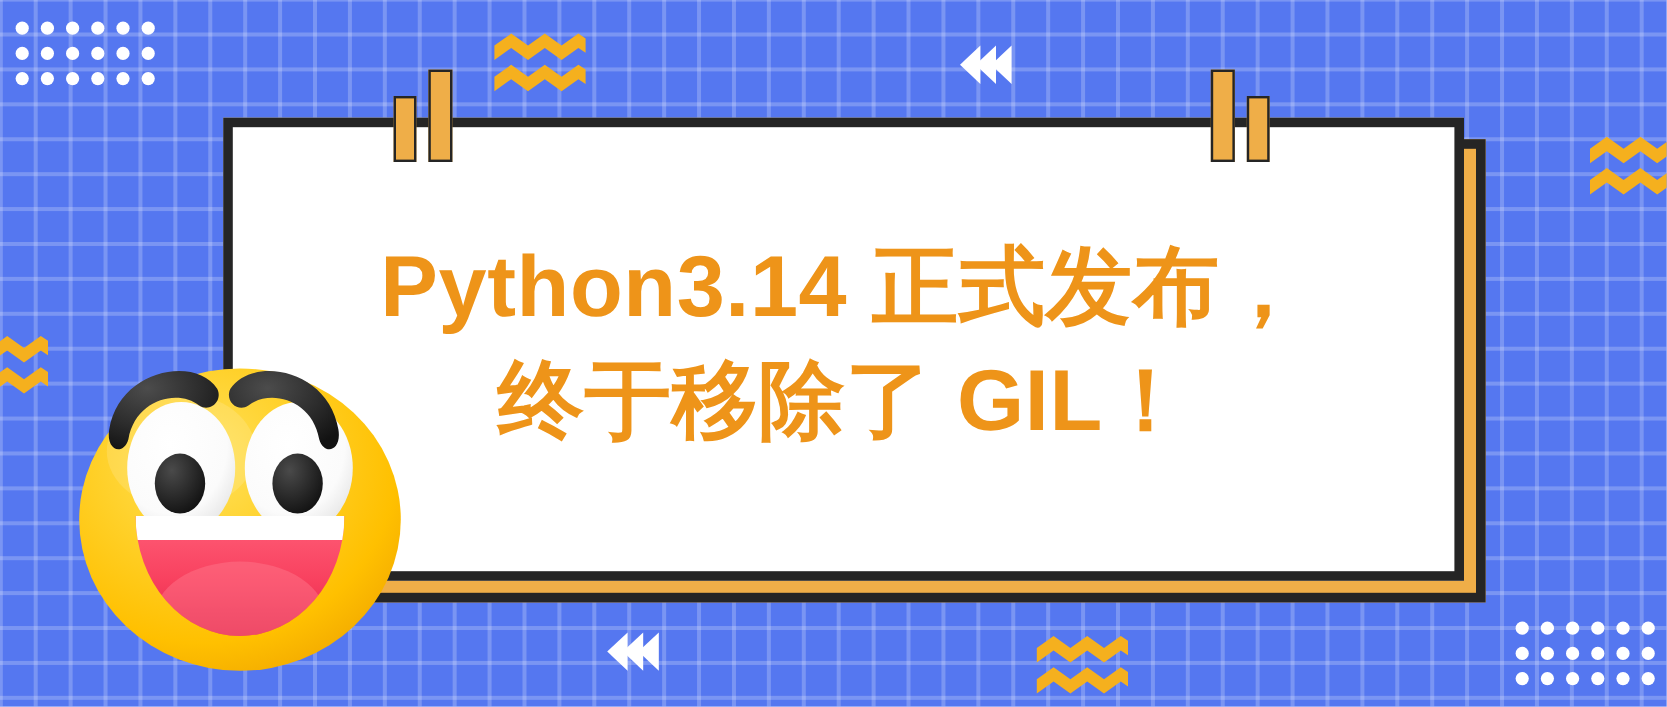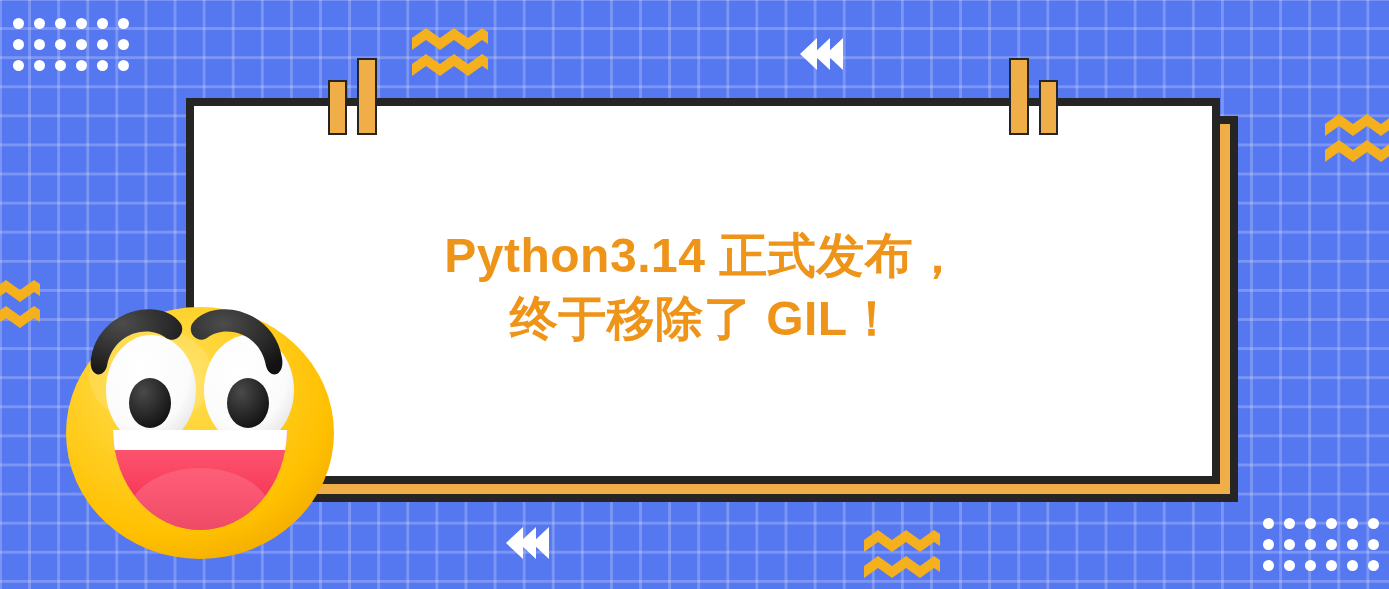--- a/index.html
+++ b/index.html
@@ -95,21 +95,21 @@
     height: 386px;
     background: #FFFFFF;
     border: 8px solid #252525;
     box-sizing: border-box;
     display: flex;
     align-items: center;
     justify-content: center;
   }
   #card-title {
     color: #EE9419;
-    font-size: 48px;
+    font-size: 72px;
     font-weight: bold;
     line-height: 1.32;
     text-align: center;
     letter-spacing: 0.5px;
     white-space: pre-line;
     padding-bottom: 8px;
   }
 
   
   .clip {

